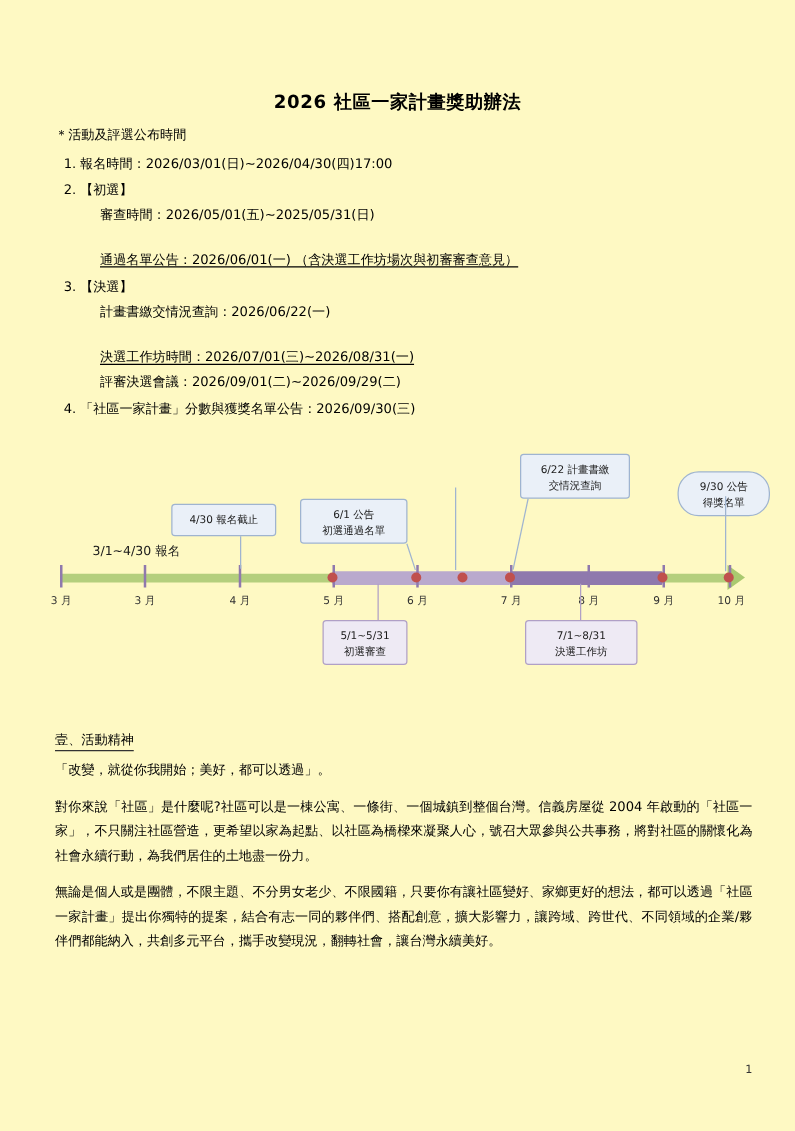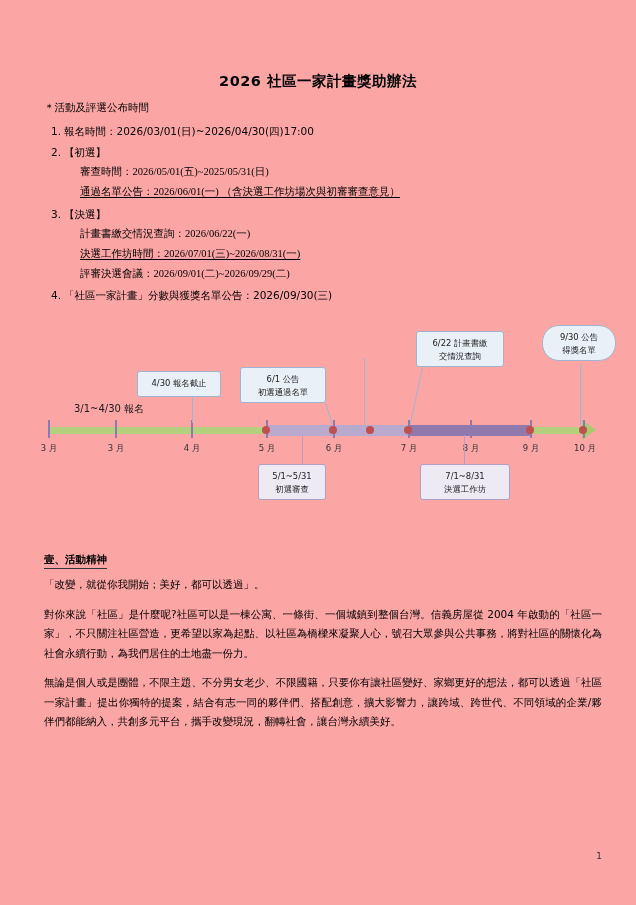--- a/index.html
+++ b/index.html
@@ -13,21 +13,21 @@
     font-family: "DejaVu Sans", "Liberation Sans", sans-serif;
     color: #1a1a1a;
     position: relative;
     overflow: hidden;
   }
   .page {
     position: absolute;
     left: 0; top: 0;
     width: 636px;
     height: 905px;
-    background: #fca5a5;
+    background: #fef9c3;
     box-sizing: border-box;
     padding: 0 34px;
   }
   .doc-title {
     text-align: center;
     font-size: 14.5px;
     font-weight: bold;
     letter-spacing: 0.5px;
     margin-top: 72px;
     margin-bottom: 10px;
@@ -54,25 +54,25 @@
   ol.schedule > li > .num {
     position: absolute;
     left: 0;
     top: 0;
     width: 15px;
     text-align: right;
   }
   .sub-line {
     padding-left: 16px;
     white-space: nowrap;
-    font-family: Liberation Serif, serif;
   }
   .u {
     text-decoration: underline;
     text-underline-offset: 2px;
+    margin-top: 16px;
   }
   
   .timeline-wrap {
     position: relative;
     width: 568px;
     height: 222px;
     margin: 12px 0 0 0;
   }
   .axis-line {
     position: absolute;
@@ -143,21 +143,21 @@
   .pointer {
     position: absolute;
     width: 1px;
     background: #9fb4d0;
     transform-origin: top center;
   }
   .pointer.lav { background: #b0a0c6; }
   
   .sec-title {
     font-size: 10.5px;
-    font-weight: bold;
+    font-weight: normal;
     margin: 14px 0 6px 10px;
     display: inline-block;
     border-bottom: 1.4px solid #333;
     padding-bottom: 1px;
     color: #000;
   }
   p.body {
     font-size: 10.5px;
     line-height: 1.85;
     margin: 0 0 10px 10px;
@@ -254,21 +254,21 @@
     <div class="pointer" style="left:291px; top:86px; height:22px; transform:rotate(-18deg);"></div>
 
     <div class="pointer" style="left:330px; top:41px; height:66px;"></div>
 
     <div class="callout" style="left:382px; top:14px; width:88px; height:36px;">
       <div>6/22 計畫書繳</div>
       <div>交情況查詢</div>
     </div>
     <div class="pointer" style="left:388px; top:50px; height:58px; transform:rotate(12deg);"></div>
 
-    <div class="callout" style="left:508px; top:8px; width:74px; height:36px;border-radius:17px;">
+    <div class="callout" style="left:508px; top:28px; width:74px; height:36px;border-radius:17px;">
       <div>9/30 公告</div>
       <div>得獎名單</div>
     </div>
     <div class="pointer" style="left:546px; top:48px; height:60px;"></div>
 
     <div class="pointer lav" style="left:268px; top:118px; height:30px;"></div>
     <div class="callout lav" style="left:224px; top:147px; width:68px; height:36px;">
       <div>5/1~5/31</div>
       <div>初選審查</div>
     </div>

